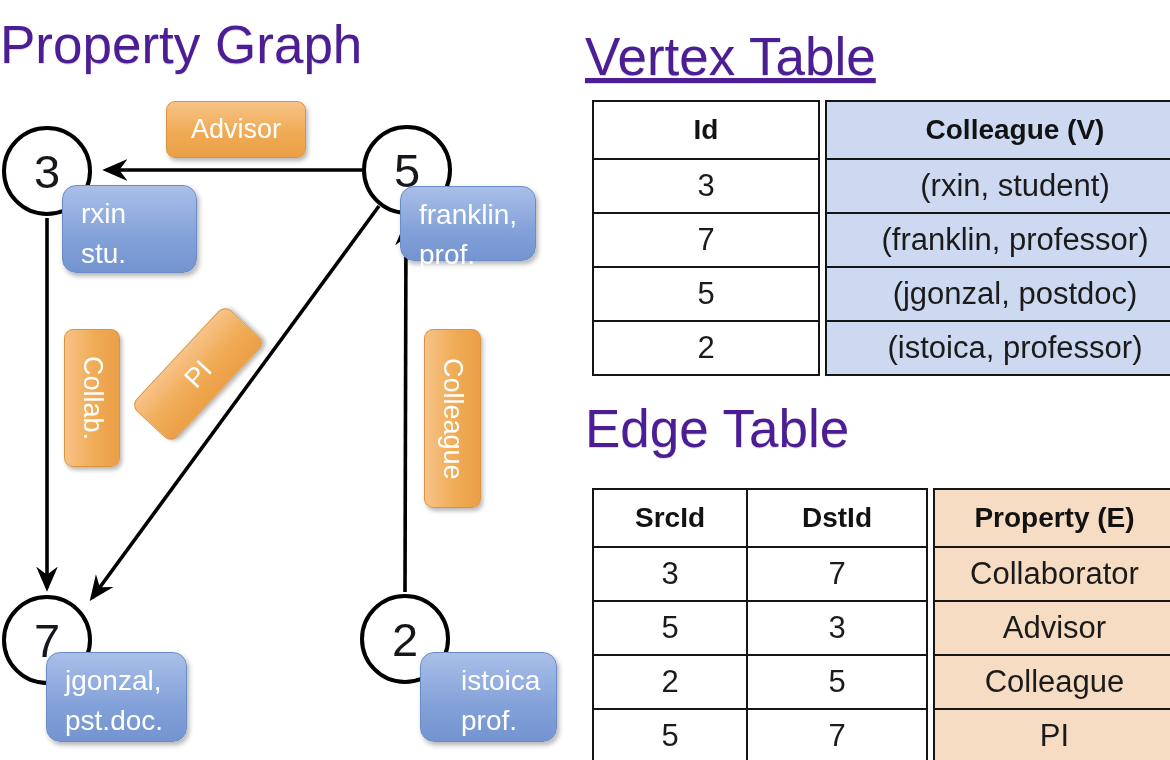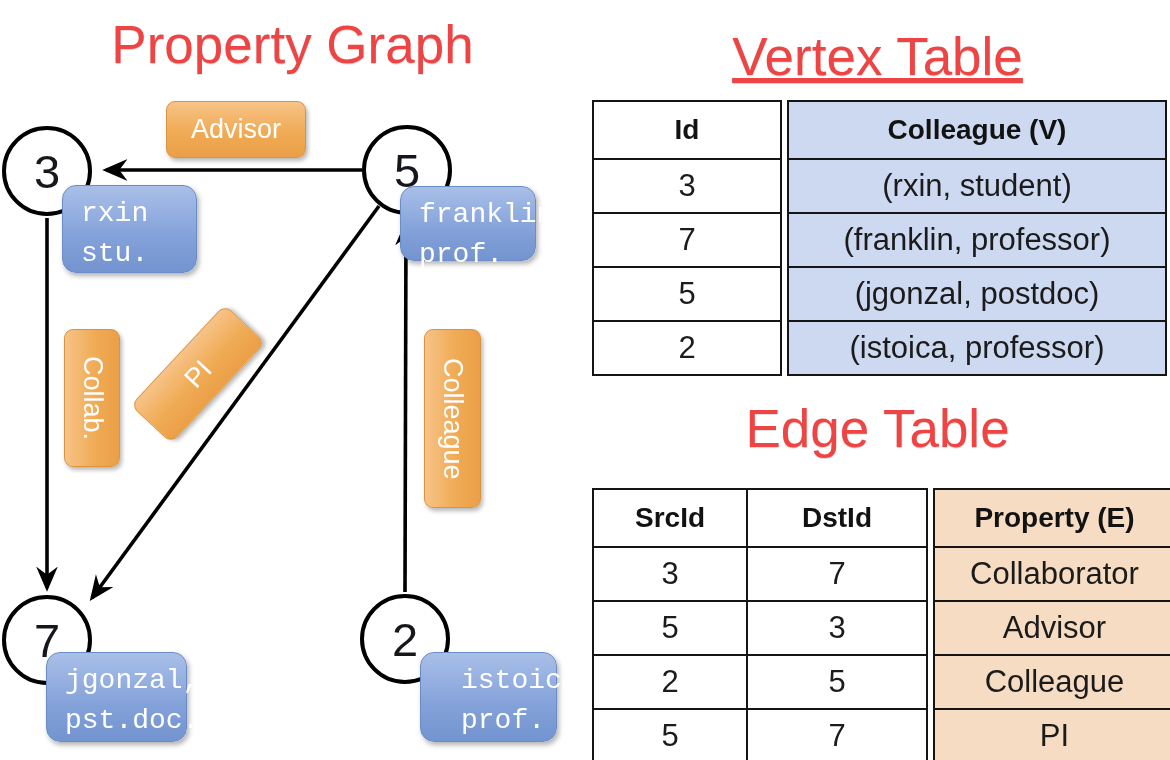--- a/index.html
+++ b/index.html
@@ -3,22 +3,22 @@
 <meta charset="utf-8">
 <style>
   html,body{margin:0;padding:0;background:#ffffff;}
   body{width:1170px;height:760px;position:relative;overflow:hidden;
        font-family:"Liberation Sans", sans-serif;color:#111;}
 
   .panel{position:absolute;top:0;height:760px;}
   #left-panel{left:0;width:585px;}
   #right-panel{left:585px;width:585px;}
 
-  .big-title{position:absolute;width:100%;text-align:center;
-             font-size:53px;font-weight:400;color:#ef4444;letter-spacing:0px;
+  .big-title{position:absolute;width:100%;
+             font-size:53px;font-weight:400;color:#4c1d95;letter-spacing:0px;
              text-shadow:0 1px 1px rgba(0,0,0,0.15);white-space:nowrap;}
 
   
   #edges-svg{position:absolute;left:0;top:0;z-index:1;}
 
   .node{position:absolute;width:82px;height:82px;border:4px solid #000;
         border-radius:50%;background:#fff;display:flex;align-items:center;
         justify-content:center;font-size:47px;color:#16161c;z-index:2;}
 
   .tag{position:absolute;z-index:3;border-radius:9px;color:#fff;
@@ -27,21 +27,21 @@
        background:linear-gradient(180deg,#f7c388 0%,#f0ab55 55%,#eb9f47 100%);
        box-shadow:2px 3px 4px rgba(0,0,0,0.28);}
   .tag.vert{writing-mode:vertical-rl;
        background:linear-gradient(90deg,#f7c388 0%,#f0ab55 55%,#eb9f47 100%);}
   .tag.diag{transform:rotate(-47deg);}
 
   .vprop{position:absolute;z-index:4;border-radius:14px;color:#fff;
         box-sizing:border-box;padding:8px 0 0 18px;font-size:28px;line-height:1.42;
         border:1px solid #6b8cc7;
         background:linear-gradient(180deg,#a9bfe8 0%,#83a1d9 60%,#7394d0 100%);
-        box-shadow:2px 3px 5px rgba(0,0,0,0.3);font-family:Liberation Mono, monospace;}
+        box-shadow:2px 3px 5px rgba(0,0,0,0.3);}
   .vprop .ln{display:block;white-space:nowrap;}
 
   
   .tbl-flex{position:absolute;display:flex;}
   table.sub{border-collapse:collapse;table-layout:fixed;}
   table.sub th, table.sub td{border:2px solid #151515;text-align:center;
         padding:0;vertical-align:middle;white-space:nowrap;overflow:hidden;}
   table.sub th{height:56px;font-size:28px;font-weight:bold;color:#121212;}
   table.sub td{height:52px;font-size:31px;font-weight:400;color:#1b1b1b;}
   .gap5{width:5px;flex:0 0 5px;}
@@ -99,21 +99,21 @@
   <div class="vprop" style="left:420px;top:652px;width:137px;height:90px;padding-left:40px;">
     <span class="ln">istoica</span>
     <span class="ln">prof.</span>
   </div>
 </div>
 
 <div id="right-panel" class="panel">
   <div class="big-title" style="top:26px;text-decoration:underline;">Vertex Table</div>
 
   <div class="tbl-flex" style="left:7px;top:100px;">
-    <table class="sub" style="width:190px;padding-left:10px;">
+    <table class="sub" style="width:228px;padding-left:10px;">
       <tbody>
           <tr>
         <th>Id</th>
       </tr>
       <tr>
         <td>3</td>
           </tr>
       <tr>
         <td>7</td>
           </tr>

